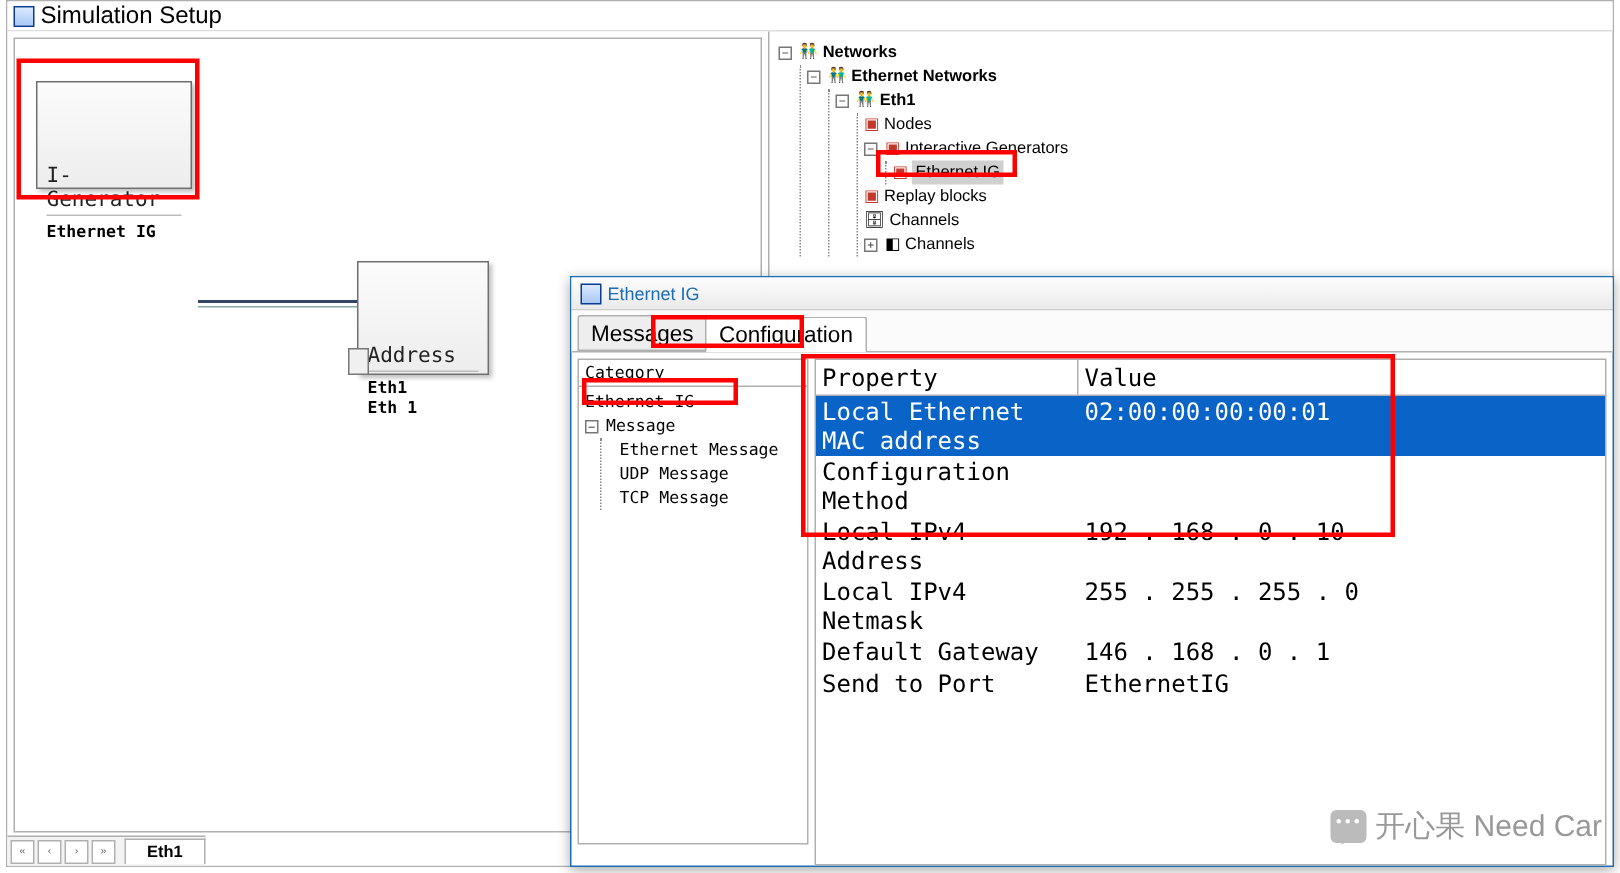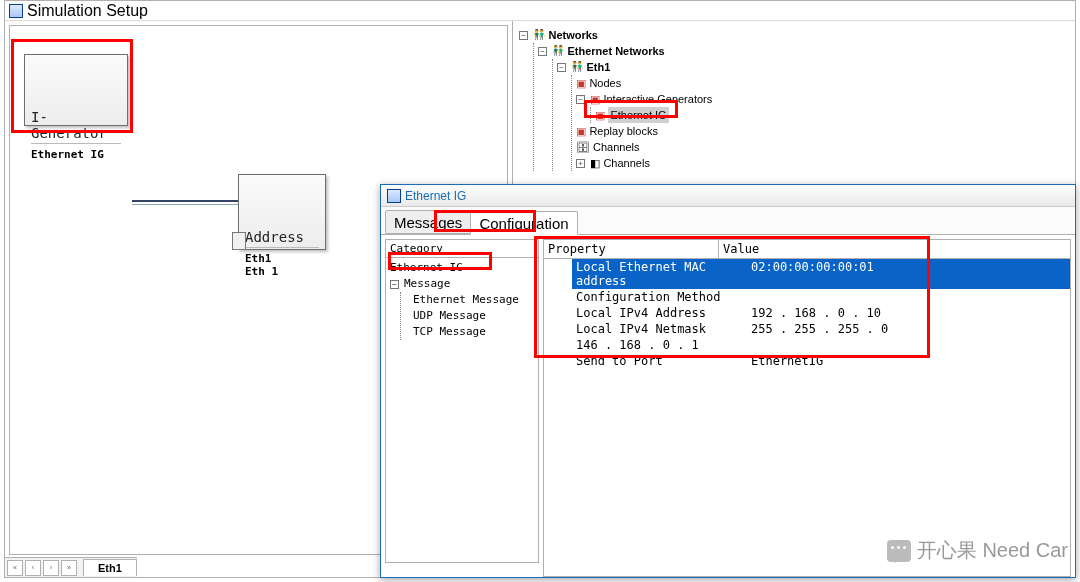--- a/index.html
+++ b/index.html
@@ -126,27 +126,27 @@
   .cat-panel{
     width:154px; margin:4px 0 18px 4px; border:1px solid #b0b0b0;
     font-family: Consolas, monospace; font-size:11px;
   }
   .cat-panel .hdr{ padding:2px 4px; border-bottom:1px solid #b0b0b0; }
   .cat-panel .tree{ padding:2px 0;}
   .cat-leaf{ padding-left:8px;}
   .hl-cat {left: 388px; top: 252px; width: 104px; height: 18px;}
   .prop-panel{
     flex:1; margin:4px 4px 4px 4px; border:1px solid #b0b0b0;
-    font-family: Consolas, monospace; font-size:12px;
+    font-family: Consolas, monospace; font-size:16px;
   }
   .prop-head{ display:flex; border-bottom:1px solid #b0b0b0;}
   .prop-head div{ padding:2px 4px; }
   .prop-head .c1{ width:175px; border-right:1px solid #b0b0b0;}
   .prop-head .c2{ flex:1;}
-  .prop-row{ display:flex;margin-left:28px; }
+  .prop-row{ display:flex; }
   .prop-row div{ padding:1px 4px; }
   .prop-row .c1{ width:175px;}
   .prop-row .c2{ flex:1;}
   .prop-row.selected{ background:#0a63c7; color:#fff;}
   .hl-prop {left: 534px; top: 236px; width: 396px; height: 122px;}
 
   .watermark{
     position:absolute; right:12px; bottom:18px; font-size:20px; color:#999;
     display:flex; align-items:center; gap:6px;
   }
@@ -326,20 +326,21 @@
           </div>
           <div class="prop-row">
             <div class="c1">Local IPv4 Address</div>
             <div class="c2">192 . 168 .   0 . 10</div>
           </div>
           <div class="prop-row">
             <div class="c1">Local IPv4 Netmask</div>
             <div class="c2">255 . 255 . 255 .   0</div>
           </div>
           <div class="prop-row">
+            <div class="c1">Default Gateway</div>
             <div class="c2">146 . 168 .   0 .   1</div>
           </div>
           <div class="prop-row">
             <div class="c1">Send to Port</div>
             <div class="c2">EthernetIG</div>
           </div>
         </div>
     </div>
   </div>
 </div>

